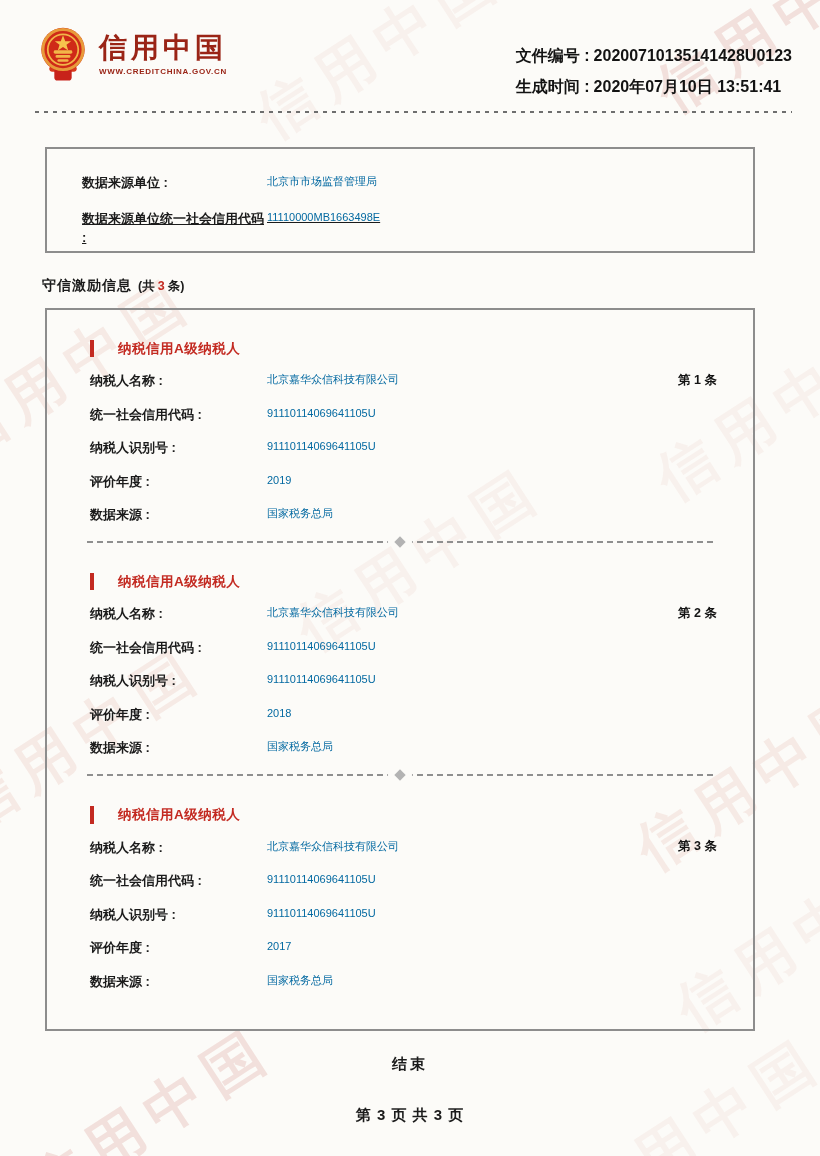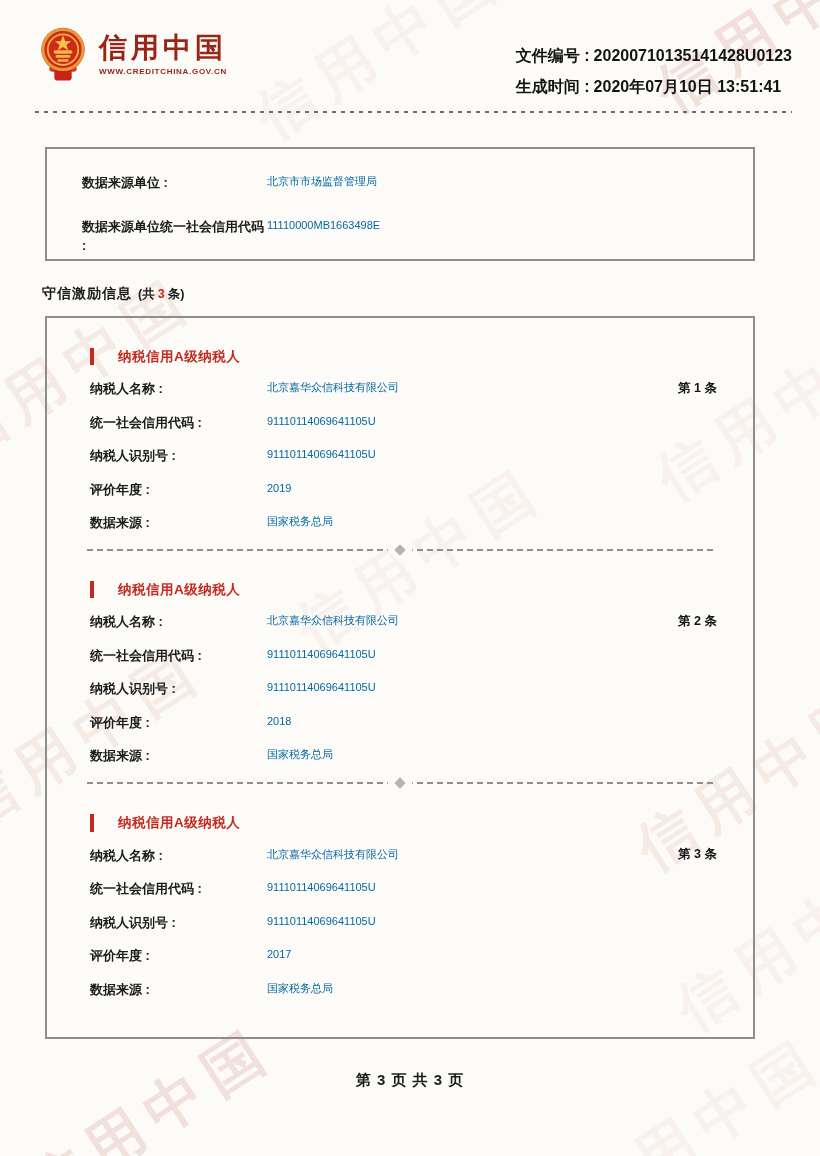--- a/index.html
+++ b/index.html
@@ -39,21 +39,21 @@
     background:repeating-linear-gradient(90deg,#6e6e6e 0 4px,transparent 4px 9px);
   }
 
   
   .box { margin-left:45px; margin-right:65px; border:2px solid #8d8d8d; background:transparent; }
   .box1 { margin-top:34px; padding:24px 20px 3px 35px; }
   .frow { display:flex; align-items:flex-start; }
   .flabel { font-weight:bold; font-size:13px; line-height:1.5; flex-shrink:0; }
   .fvalue { font-size:11px; line-height:1.5; color:#0369a1; }
   .box1 .flabel { width:185px; }
-  .box1 .frow + .frow { margin-top:24px; }
+  .box1 .frow + .frow { margin-top:16px;text-decoration:underline; }
 
   .section-h { margin:24px 0 6px 42px; font-size:14px; font-weight:bold; letter-spacing:1px; }
   .section-count { font-size:12.5px; margin-left:6px; letter-spacing:0; }
   .section-count .num { color:#c32a21; padding:0 3px; }
 
   .box2 { margin-top:13px; padding:0; }
   .record { padding:30px 42px 16px 43px; position:relative; }
   .record.last { padding-bottom:38px; }
   .rtitle {
     color:#c32a21; font-size:13.5px; font-weight:bold;
@@ -218,15 +218,16 @@
         <div class="fvalue">2017</div>
       </div>
       <div class="frow">
         <div class="flabel">数据来源 :</div>
         <div class="fvalue">国家税务总局</div>
       </div>
     </div>
 
   </div>
 
+  <div class="end">结束</div>
   <div class="pageno">第 3 页 共 3 页</div>
 
 </div>
 
 </body></html>

